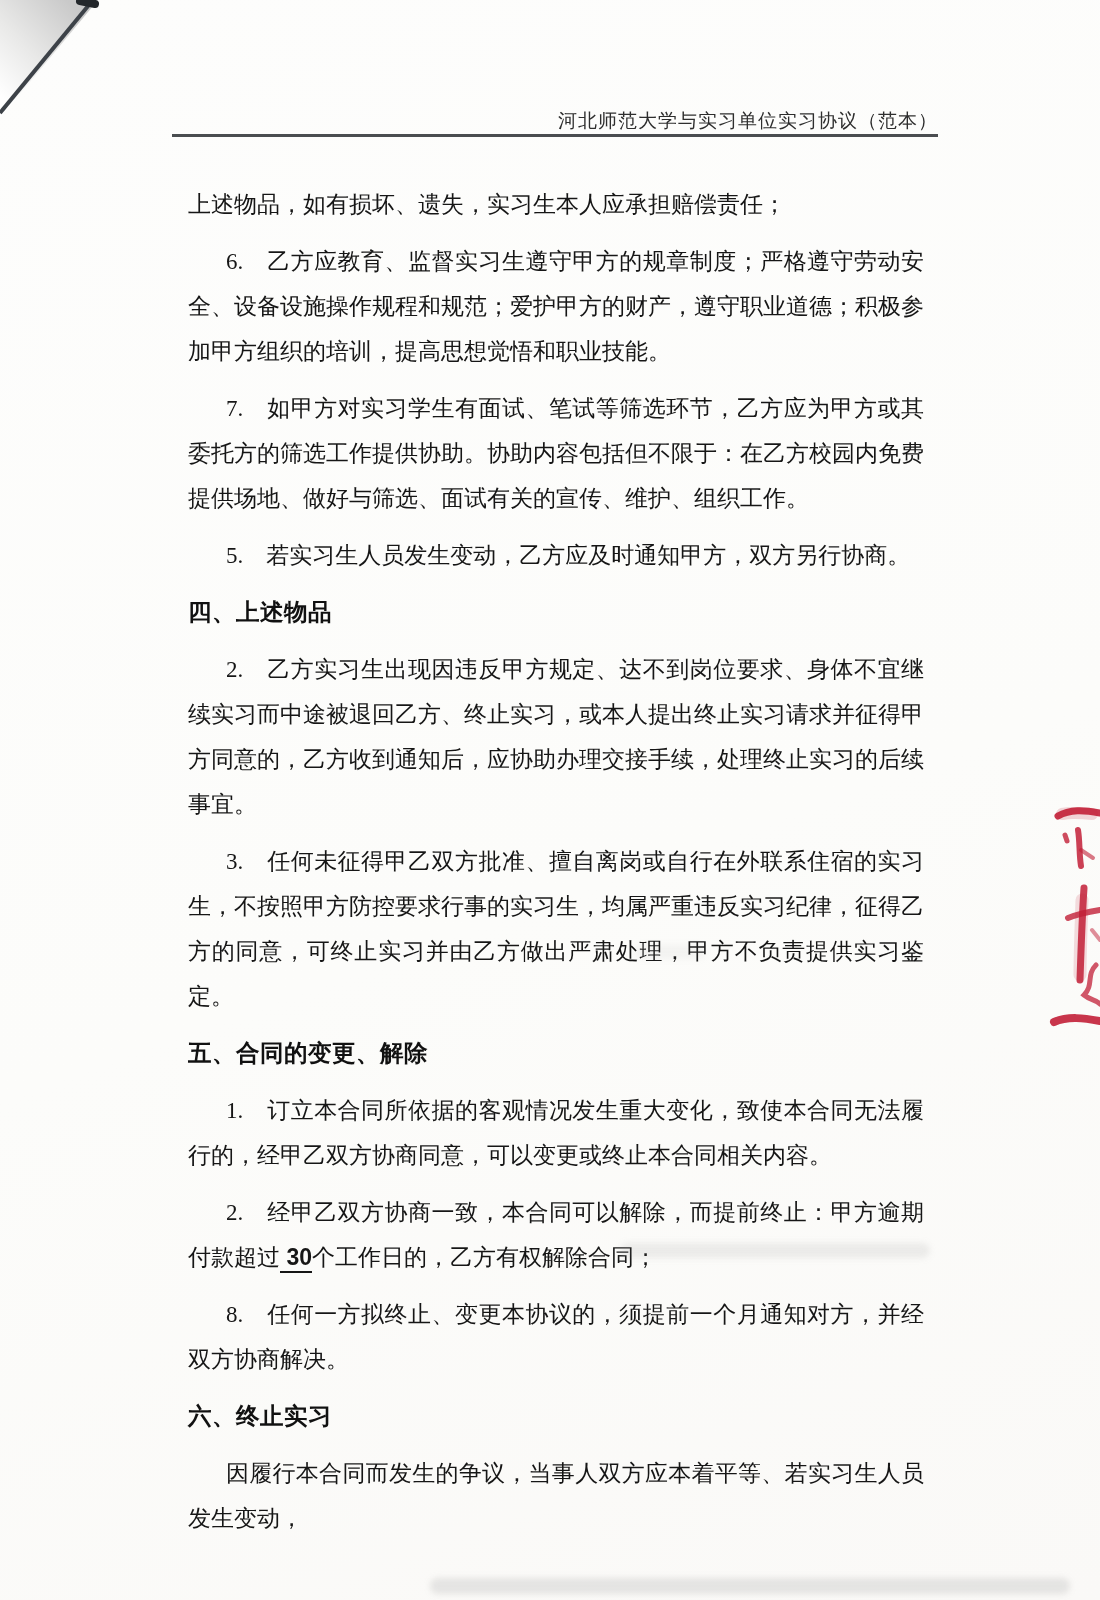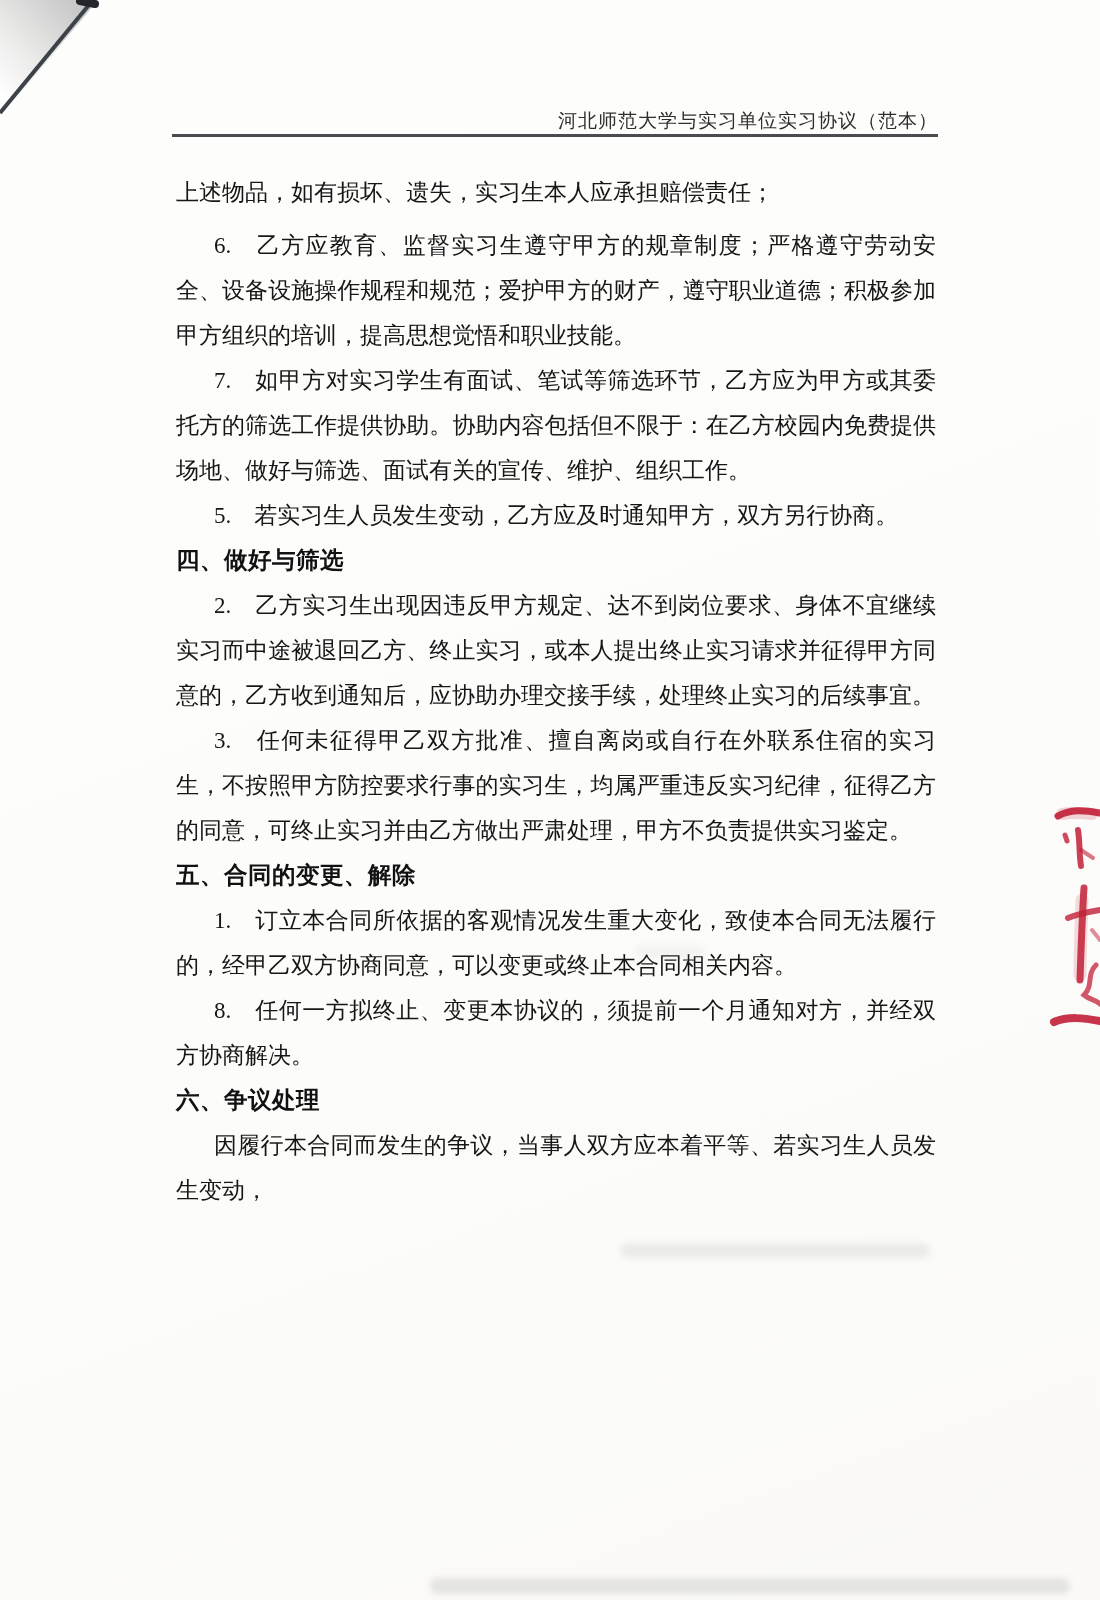--- a/index.html
+++ b/index.html
@@ -22,21 +22,21 @@
     letter-spacing:1px;
     border-bottom:3px solid #4a4d50;
     font-style:normal;
   }
   
   .content{
     position:absolute;left:176px;top:170px;width:760px;
     font-size:23px;line-height:45px;text-align:justify;
     color:#161616;
   }
-  .content p{margin:0;}
+  .content p{margin:12px;}
   .content p.num{text-indent:38px;}
   .content p.lead{margin-bottom:8px;}
   .sec-h{
     margin:26px 0 0 0;
     font-family:"Liberation Sans","DejaVu Sans",sans-serif;
     font-weight:bold;font-size:23.5px;line-height:45px;
     color:#111;letter-spacing:.5px;
   }
   .u30{
     text-decoration:underline;
@@ -79,29 +79,30 @@
   </div>
 
   <div class="content">
 
     <p class="lead">上述物品，如有损坏、遗失，实习生本人应承担赔偿责任；</p>
 
     <p class="num">6.　乙方应教育、监督实习生遵守甲方的规章制度；严格遵守劳动安全、设备设施操作规程和规范；爱护甲方的财产，遵守职业道德；积极参加甲方组织的培训，提高思想觉悟和职业技能。</p>
     <p class="num">7.　如甲方对实习学生有面试、笔试等筛选环节，乙方应为甲方或其委托方的筛选工作提供协助。协助内容包括但不限于：在乙方校园内免费提供场地、做好与筛选、面试有关的宣传、维护、组织工作。</p>
     <p class="num">5.　若实习生人员发生变动，乙方应及时通知甲方，双方另行协商。</p>
 
-    <p class="sec-h">四、做好与筛选</p>
+    <p class="sec-h">四、上述物品</p>
     <p class="num">2.　乙方实习生出现因违反甲方规定、达不到岗位要求、身体不宜继续实习而中途被退回乙方、终止实习，或本人提出终止实习请求并征得甲方同意的，乙方收到通知后，应协助办理交接手续，处理终止实习的后续事宜。</p>
     <p class="num">3.　任何未征得甲乙双方批准、擅自离岗或自行在外联系住宿的实习生，不按照甲方防控要求行事的实习生，均属严重违反实习纪律，征得乙方的同意，可终止实习并由乙方做出严肃处理，甲方不负责提供实习鉴定。</p>
 
     <p class="sec-h">五、合同的变更、解除</p>
     <p class="num">1.　订立本合同所依据的客观情况发生重大变化，致使本合同无法履行的，经甲乙双方协商同意，可以变更或终止本合同相关内容。</p>
+    <p class="num"><span>2.　经甲乙双方协商一致，本合同可以解除，而提前终止：甲方逾期付款超过</span><span class="u30"> 30</span><span>个工作日的，乙方有权解除合同；</span></p>
     <p class="num">8.　任何一方拟终止、变更本协议的，须提前一个月通知对方，并经双方协商解决。</p>
 
-    <p class="sec-h">六、争议处理</p>
+    <p class="sec-h">六、终止实习</p>
     <p class="num">因履行本合同而发生的争议，当事人双方应本着平等、若实习生人员发生变动，</p>
 
   </div>
 
   <svg class="red-marks" width="78" height="260" viewBox="0 0 78 260">
     <g stroke="#c21f37" fill="none" stroke-linecap="round">
       <path d="M36 26 C48 19, 62 20, 78 23" stroke-width="7" opacity="0.9"></path>
       <path d="M43 45 l2 6" stroke-width="5" opacity="0.8"></path>
       <path d="M56 40 C58 52, 57 64, 59 76" stroke-width="6" opacity="0.85"></path>
       <path d="M59 60 l12 8" stroke-width="4" opacity="0.6"></path>

